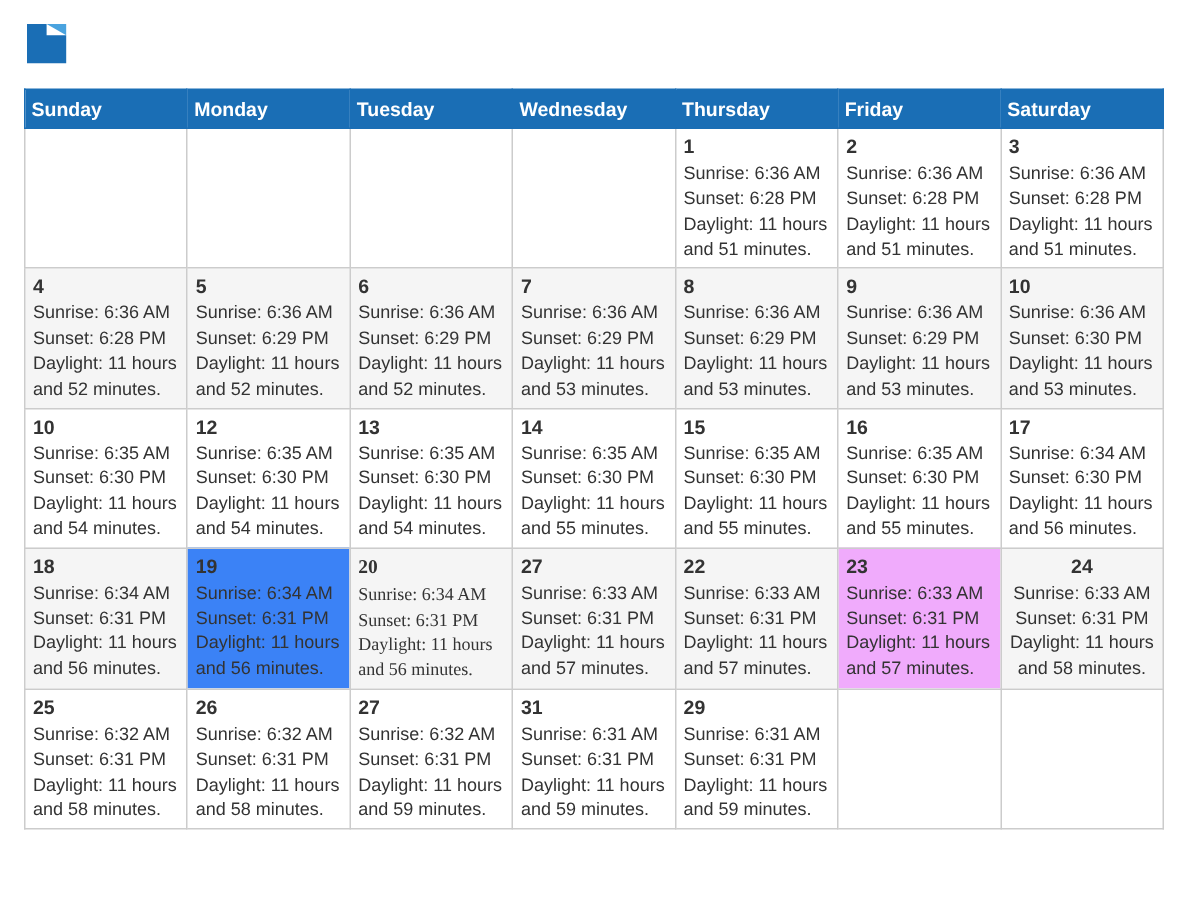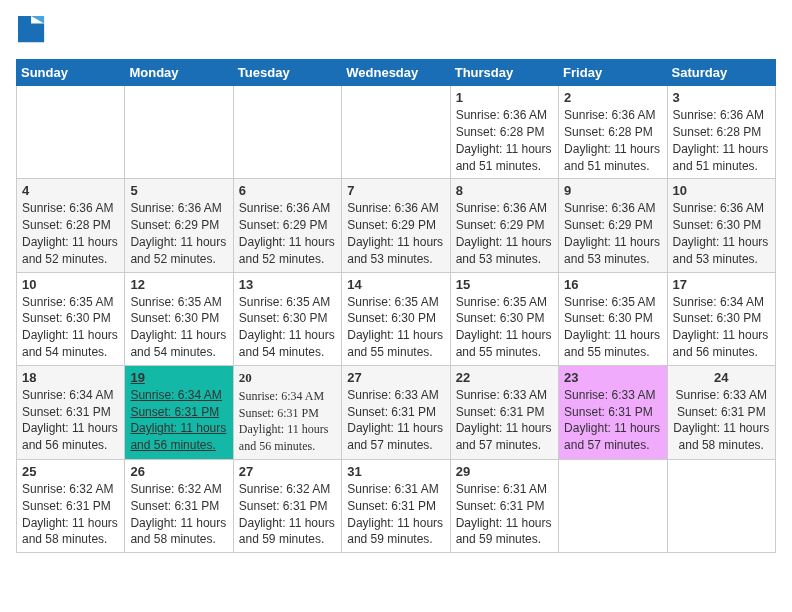--- a/index.html
+++ b/index.html
@@ -201,21 +201,21 @@
         <td>
           <span class="day-num">17</span>
           <div class="day-info">Sunrise: 6:34 AM<br>Sunset: 6:30 PM<br>Daylight: 11 hours<br>and 56 minutes.</div>
         </td>
       </tr>
       <tr>
         <td style="background: rgb(245, 245, 245);">
           <span class="day-num">18</span>
           <div class="day-info">Sunrise: 6:34 AM<br>Sunset: 6:31 PM<br>Daylight: 11 hours<br>and 56 minutes.</div>
         </td>
-        <td style="background: #14b8a6; text-decoration: underline;">
+        <td style="background: #3b82f6;">
           <span class="day-num">19</span>
           <div class="day-info">Sunrise: 6:34 AM<br>Sunset: 6:31 PM<br>Daylight: 11 hours<br>and 56 minutes.</div>
         </td>
         <td style="background: rgb(245, 245, 245); font-family: Liberation Serif, serif;">
           <span class="day-num">20</span>
           <div class="day-info">Sunrise: 6:34 AM<br>Sunset: 6:31 PM<br>Daylight: 11 hours<br>and 56 minutes.</div>
         </td>
         <td style="background: rgb(245, 245, 245);">
           <span class="day-num">27</span>
           <div class="day-info">Sunrise: 6:33 AM<br>Sunset: 6:31 PM<br>Daylight: 11 hours<br>and 57 minutes.</div>

